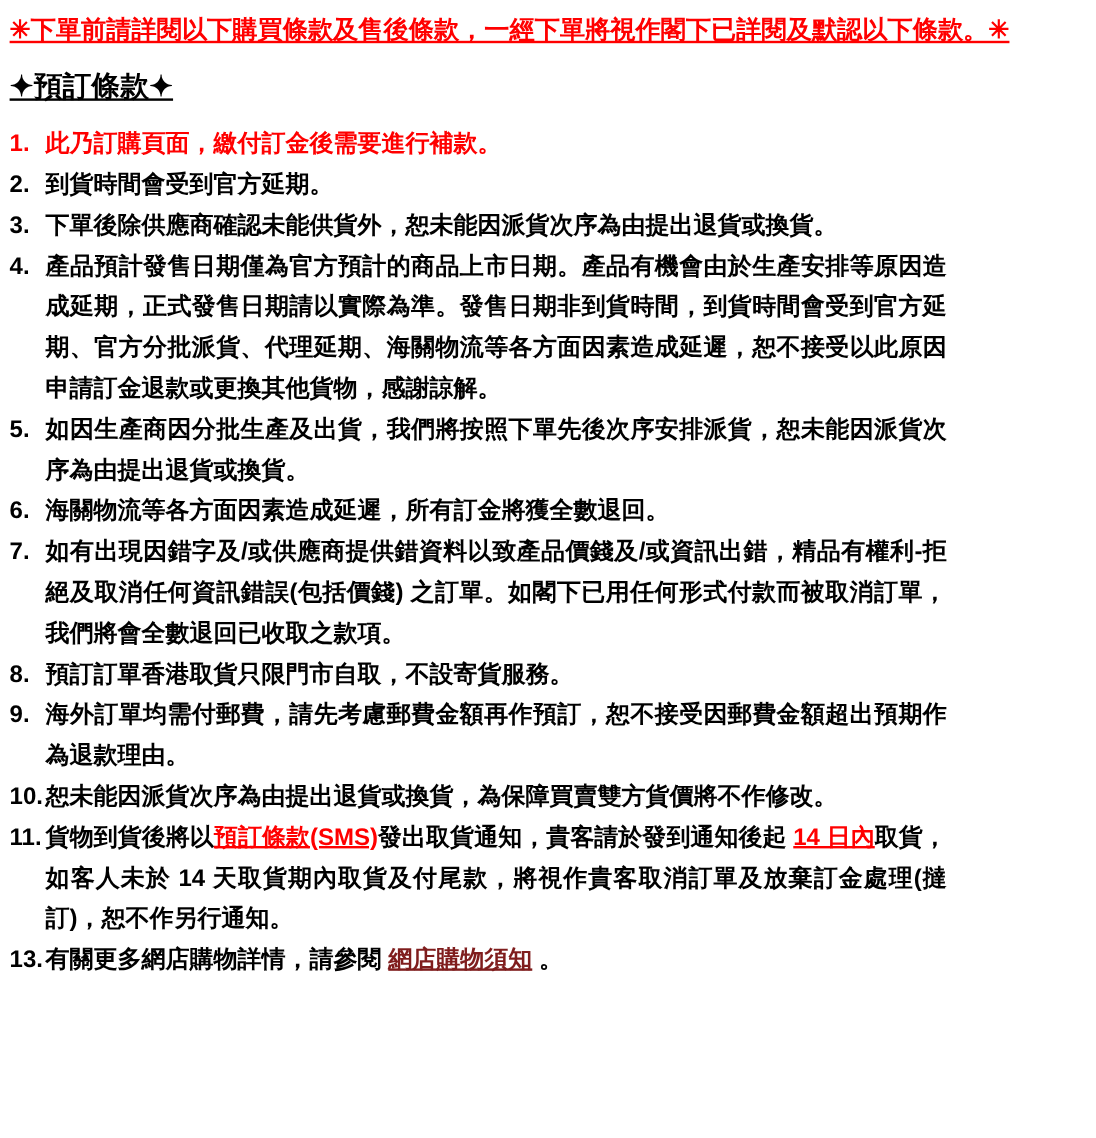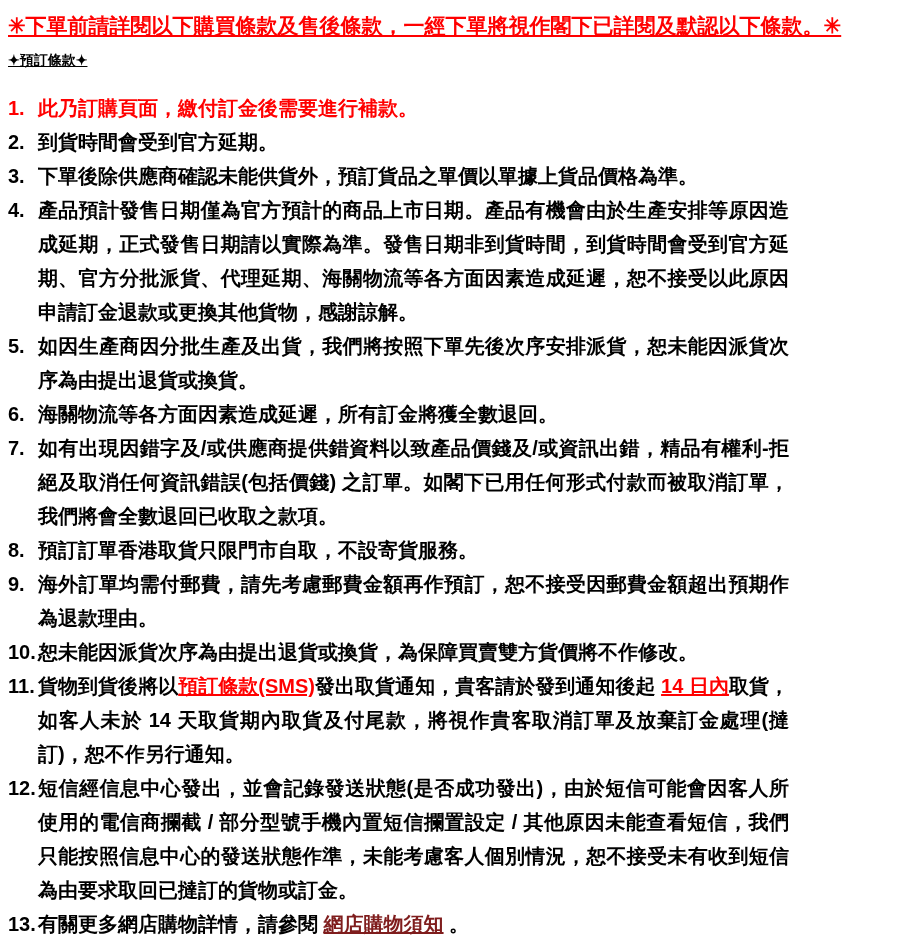--- a/index.html
+++ b/index.html
@@ -21,23 +21,23 @@
     padding: 12px 28px 0 8px;
   }
   .notice {
     color: #ff0000;
     font-size: 21px;
     line-height: 27px;
     text-decoration: underline;
     white-space: nowrap;
   }
   .section-title {
-    margin-top: 8px;
+    margin-top: 20px;
     width: max-content;
-    font-size: 14px;
+    font-size: 24px;
     line-height: 27px;
     color: #000000;
     text-decoration: underline;
   }
   .terms-list {
     margin-top: 17px;
     font-size: 20px;
   }
   .term-item {
     display: flex;
@@ -82,21 +82,21 @@
       <div class="txt">此乃訂購頁面，繳付訂金後需要進行補款。</div>
     </div>
 
     <div class="term-item">
       <span class="num">2.</span>
       <div class="txt">到貨時間會受到官方延期。</div>
     </div>
 
     <div class="term-item">
       <span class="num">3.</span>
-      <div class="txt">下單後除供應商確認未能供貨外，預訂貨品之單價以單據上貨品價格為準。</div>
+      <div class="txt">下單後除供應商確認未能供貨外，恕未能因派貨次序為由提出退貨或換貨。</div>
     </div>
 
     <div class="term-item">
       <span class="num">4.</span>
       <div class="txt">產品預計發售日期僅為官方預計的商品上市日期。產品有機會由於生產安排等原因造成延期，正式發售日期請以實際為準。發售日期非到貨時間，到貨時間會受到官方延期、官方分批派貨、代理延期、海關物流等各方面因素造成延遲，恕不接受以此原因申請訂金退款或更換其他貨物，感謝諒解。</div>
     </div>
 
     <div class="term-item">
       <span class="num">5.</span>
       <div class="txt">如因生產商因分批生產及出貨，我們將按照下單先後次序安排派貨，恕未能因派貨次序為由提出退貨或換貨。</div>
@@ -125,24 +125,20 @@
     <div class="term-item">
       <span class="num">10.</span>
       <div class="txt">恕未能因派貨次序為由提出退貨或換貨，為保障買賣雙方貨價將不作修改。</div>
     </div>
 
     <div class="term-item">
       <span class="num">11.</span>
       <div class="txt"><span>貨物到貨後將以</span><span class="red-link">預訂條款(SMS)</span><span>發出取貨通知，貴客請於發到通知後起 </span><span class="red-link">14 日內</span><span>取貨，如客人未於 14 天取貨期內取貨及付尾款，將視作貴客取消訂單及放棄訂金處理(撻訂)，恕不作另行通知。</span></div>
     </div>
 
-    <div class="term-item">
-      <span class="num">12.</span>
-      <div class="txt">短信經信息中心發出，並會記錄發送狀態(是否成功發出)，由於短信可能會因客人所使用的電信商攔截 / 部分型號手機內置短信攔置設定 / 其他原因未能查看短信，我們只能按照信息中心的發送狀態作準，未能考慮客人個別情況，恕不接受未有收到短信為由要求取回已撻訂的貨物或訂金。</div>
-    </div>
 
     <div class="term-item">
       <span class="num">13.</span>
       <div class="txt"><span>有關更多網店購物詳情，請參閱 </span><a class="blue-link">網店購物須知</a><span> 。</span></div>
     </div>
 
   </div>
 </div>
 
 </body></html>

